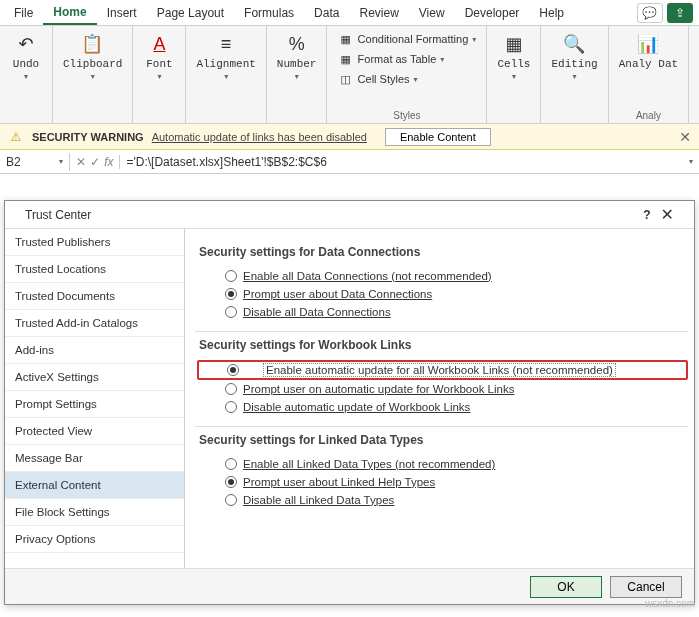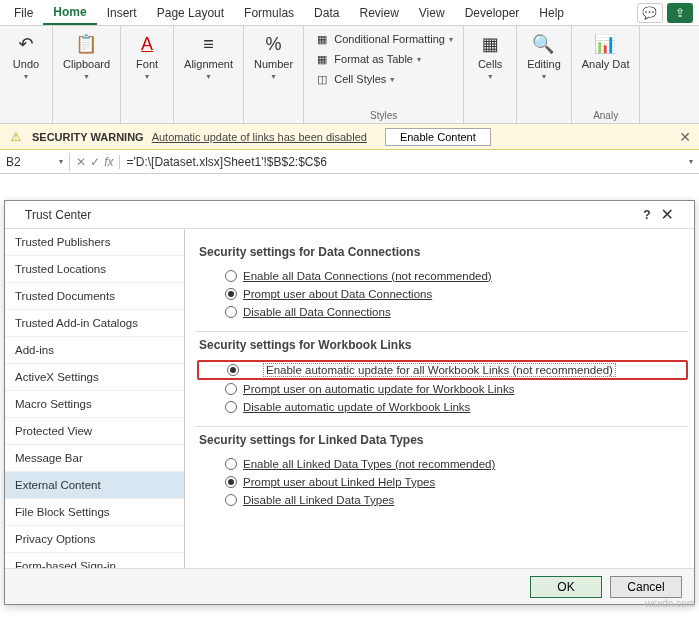--- a/index.html
+++ b/index.html
@@ -12,21 +12,21 @@
 .menu-spacer { flex: 1; }
 .menu-icon-btn { width: 26px; height: 20px; display: flex; align-items: center; justify-content: center; margin: 0 2px; border: 1px solid #ccc; border-radius: 3px; }
 .share-btn { background: #217346; color: #fff; border: none; }
 
 
 .ribbon { display: flex; height: 98px; border-bottom: 1px solid #d0d0d0; background: #f5f5f5; }
 .ribbon-group { border-right: 1px solid #d0d0d0; display: flex; flex-direction: column; align-items: center; padding: 4px 6px 2px; position: relative; }
 .ribbon-group-body { flex: 1; display: flex; align-items: flex-start; gap: 6px; }
 .ribbon-btn { display: flex; flex-direction: column; align-items: center; gap: 2px; padding: 2px 4px; cursor: pointer; min-width: 40px; }
 .ribbon-btn .ico { width: 24px; height: 24px; display: flex; align-items: center; justify-content: center; font-size: 18px; }
-.ribbon-btn .lbl { font-size: 11px; text-align: center; }
+.ribbon-btn .lbl { font-size: 11px; text-align: center; font-family: Liberation Mono, monospace; }
 .ribbon-group-label { font-size: 10px; color: #666; padding-top: 2px; }
 .ribbon-stack { display: flex; flex-direction: column; gap: 2px; font-size: 11px; }
 .ribbon-stack-item { display: flex; align-items: center; gap: 4px; padding: 1px 2px; cursor: pointer; white-space: nowrap; }
 .ribbon-stack-item .mini-ico { width: 16px; height: 16px; display: inline-flex; align-items: center; justify-content: center; }
 .drop-arrow { font-size: 8px; color: #666; }
 
 
 .warnbar { display: flex; align-items: center; height: 26px; background: #fff8e1; border-bottom: 1px solid #e0d070; padding: 0 8px; gap: 8px; }
 .warn-shield { width: 16px; height: 16px; display: inline-flex; align-items: center; justify-content: center; color: #c09000; }
 .warn-title { font-weight: 600; color: #333; font-size: 11px; }
@@ -231,27 +231,26 @@
     <span class="close">✕</span>
   </div>
   <div class="dialog-body">
     <div class="nav-pane">
       <div class="nav-item">Trusted Publishers</div>
       <div class="nav-item">Trusted Locations</div>
       <div class="nav-item">Trusted Documents</div>
       <div class="nav-item">Trusted Add-in Catalogs</div>
       <div class="nav-item">Add-ins</div>
       <div class="nav-item">ActiveX Settings</div>
-      <div class="nav-item">Macro Settings</div>
+      <div class="nav-item">Prompt Settings</div>
       <div class="nav-item">Protected View</div>
       <div class="nav-item">Message Bar</div>
       <div class="nav-item selected">External Content</div>
       <div class="nav-item">File Block Settings</div>
       <div class="nav-item">Privacy Options</div>
-      <div class="nav-item">Form-based Sign-in</div>
     </div>
     <div class="content-pane">
       <div class="section-title">Security settings for Data Connections</div>
       <div class="radio-row">
           <span class="radio"></span>
           <span class="underline-label">Enable all Data Connections (not recommended)</span>
         </div>
       <div class="radio-row">
           <span class="radio checked"></span>
           <span class="underline-label">Prompt user about Data Connections</span>

